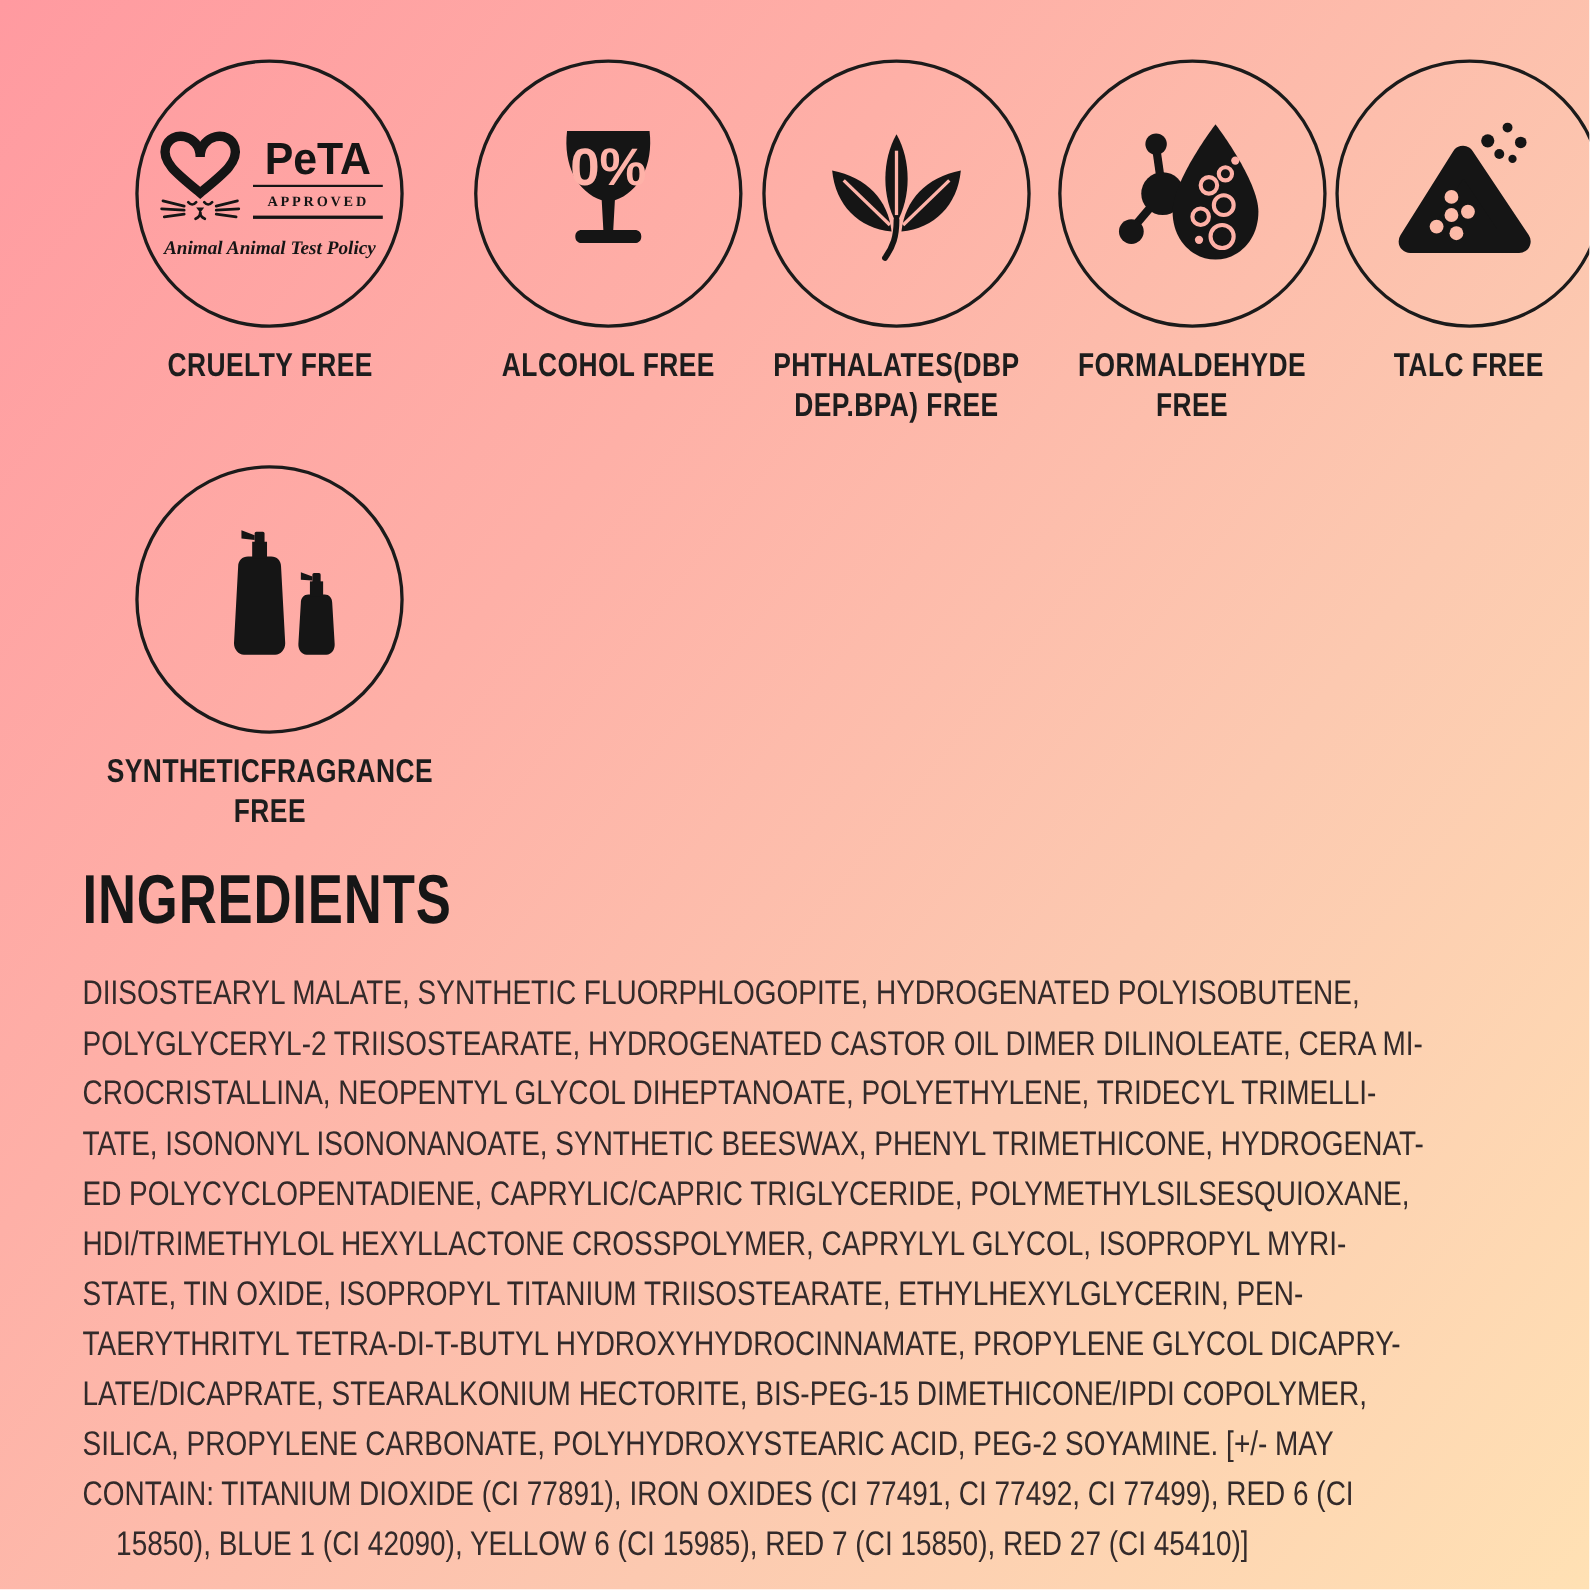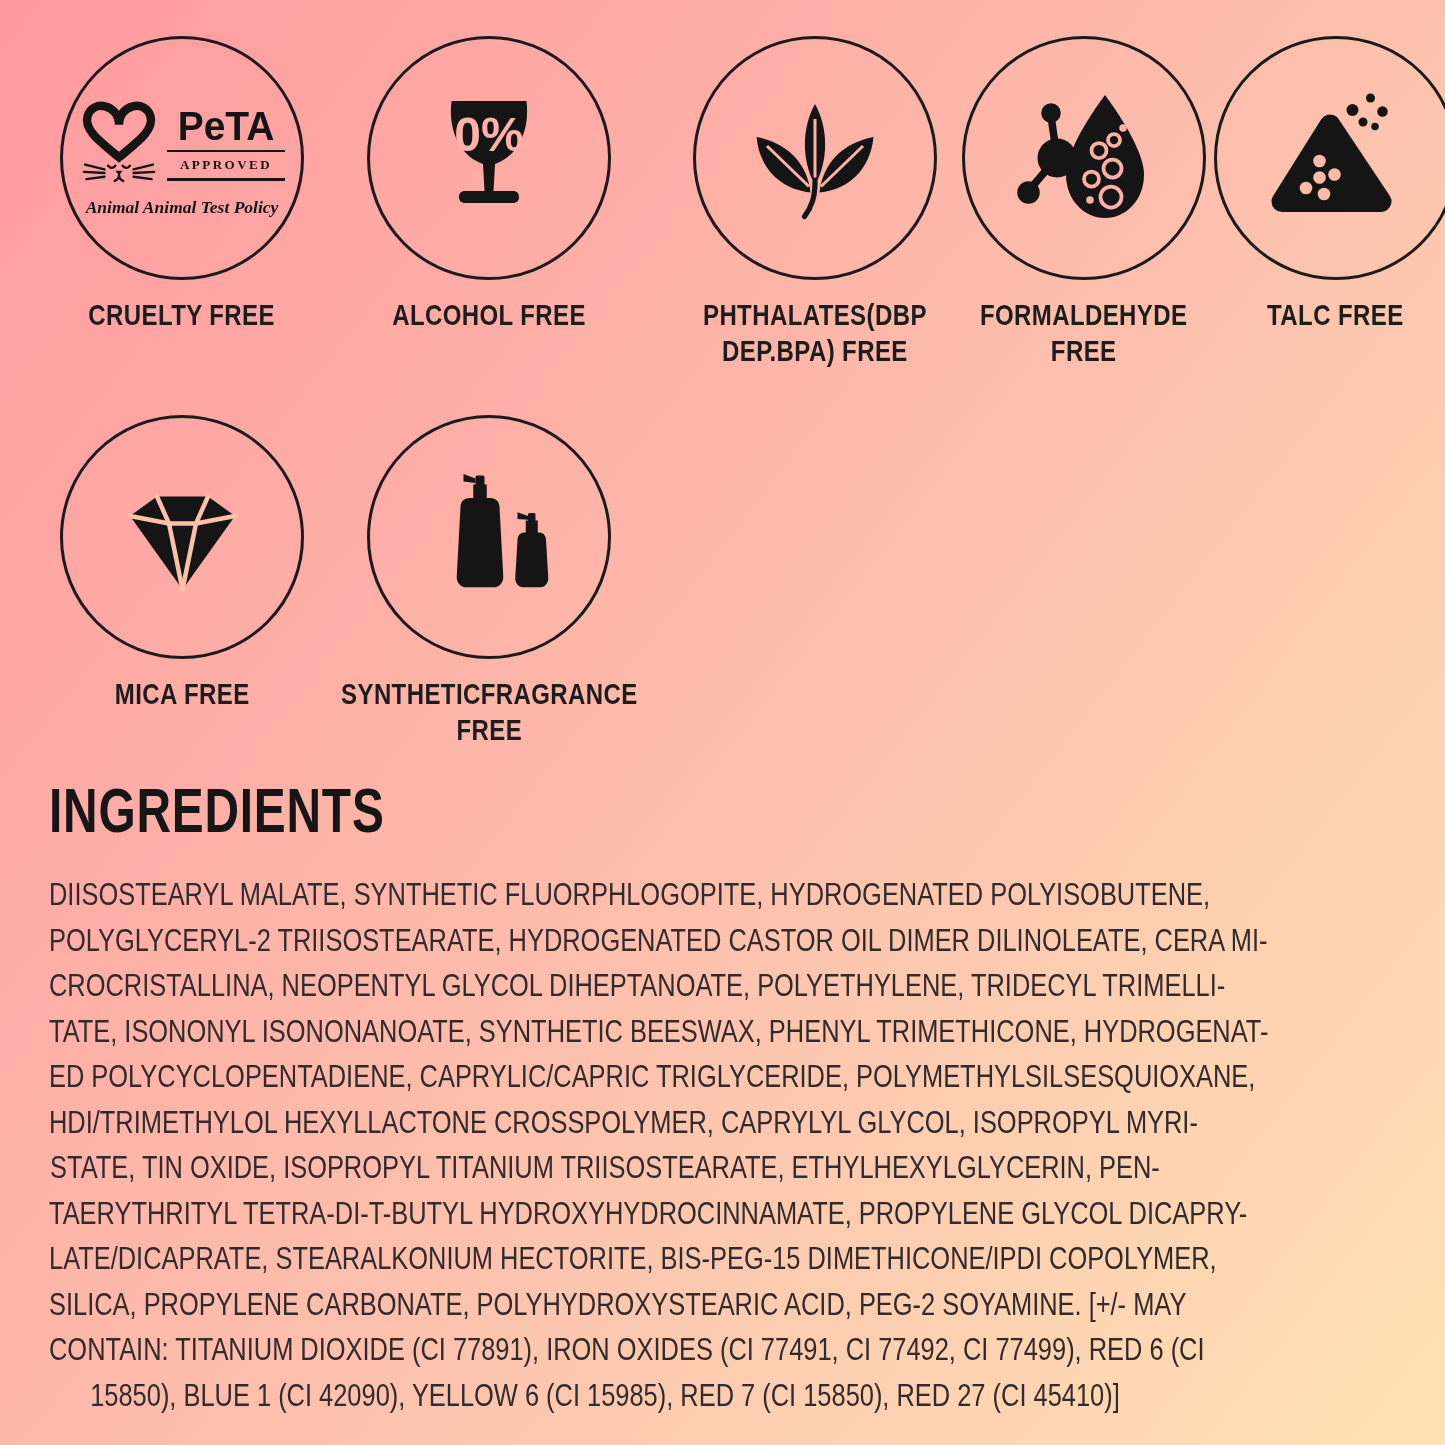--- a/index.html
+++ b/index.html
@@ -11,23 +11,23 @@
     width: 1445px;
     height: 1445px;
     overflow: hidden;
     background: linear-gradient(128deg, #ff9aa0 0%, #feb0a7 34%, #fcc9b0 66%, #ffe1b4 100%);
     color: #1b1b1b;
   }
 
   
   .badges {
     display: grid;
-    grid-template-columns: repeat(5, 1fr);
-    row-gap: 46px;
-    padding: 36px 34px 0 60px;
+    grid-template-columns: repeat(6, 1fr);
+    row-gap: 36px;
+    padding: 54px 34px 0 60px;
   }
   .badge { display: flex; flex-direction: column; align-items: center; }
   .badge-circle {
     width: 244px; height: 244px;
     border: 3px solid #1b1b1b;
     border-radius: 50%;
     display: flex; align-items: center; justify-content: center;
     flex: 0 0 auto;
   }
   .badge-label {
@@ -62,21 +62,21 @@
   }
   .peta-policy {
     margin-top: 7px;
     font-family: "Liberation Serif", serif;
     font-style: italic; font-weight: 700;
     font-size: 17.5px; color: #151515;
     white-space: nowrap;
   }
 
   
-  .ingredients { padding: 26px 40px 0 49px; }
+  .ingredients { padding: 26px 40px 0 75px; }
   .ing-heading {
     margin: 0;
     font-size: 63px;
     font-weight: 800;
     line-height: 72px;
     letter-spacing: 1px;
     color: #161616;
     transform: scaleX(0.76);
     transform-origin: 0 50%;
     white-space: nowrap;

